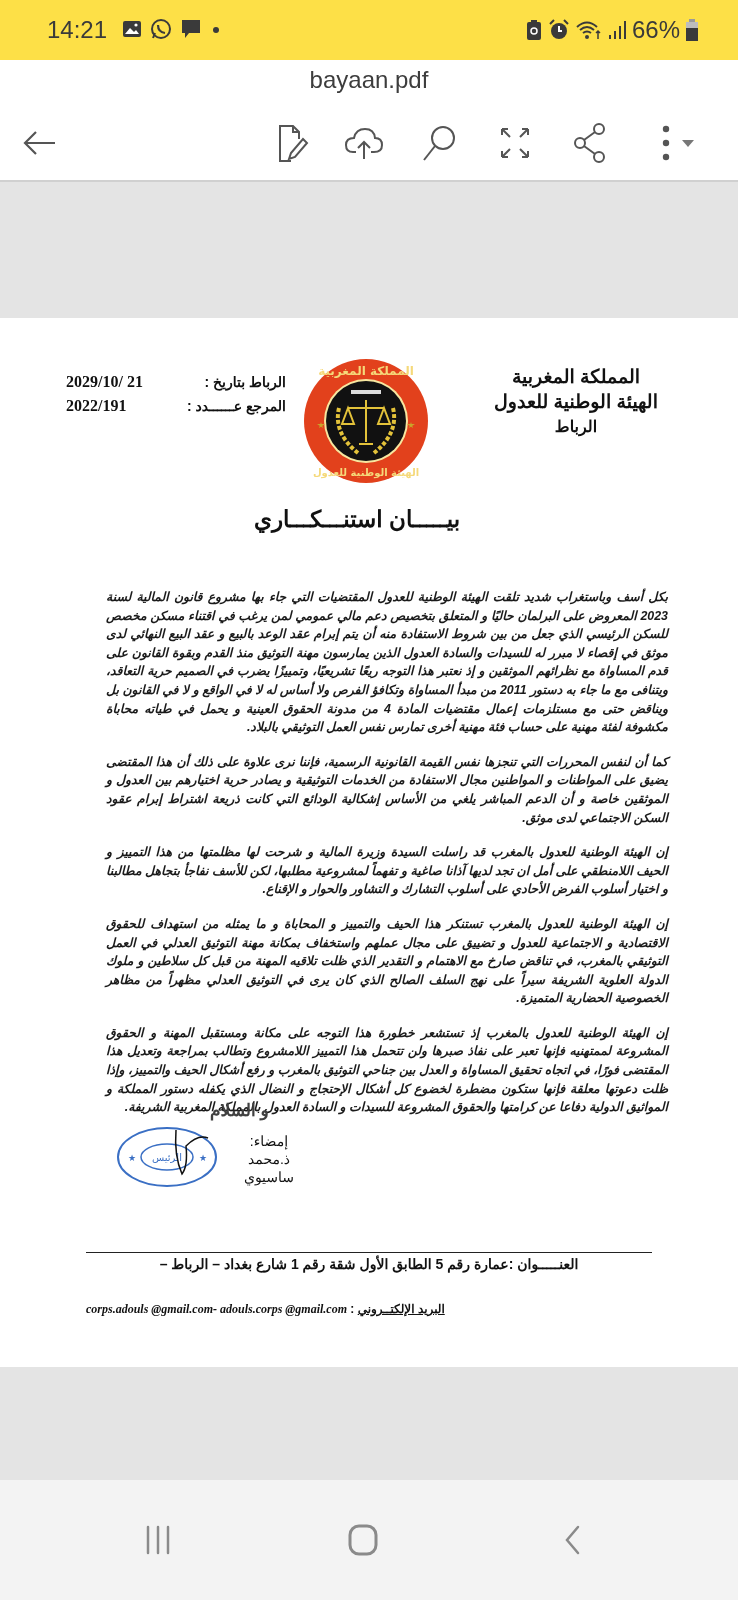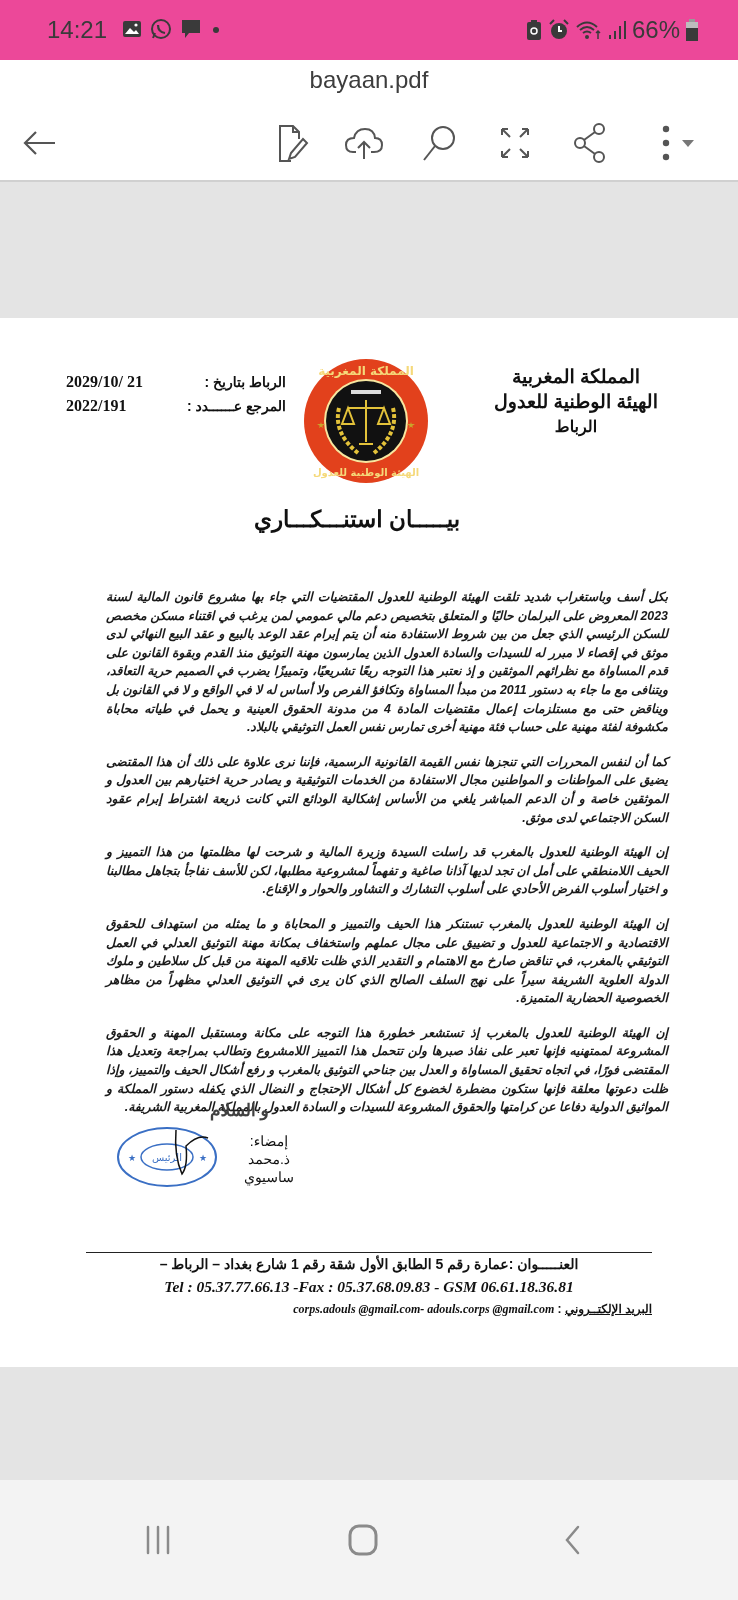--- a/index.html
+++ b/index.html
@@ -1,17 +1,17 @@
 <!DOCTYPE html>
 <html><head>
 <meta charset="utf-8">
 <style>
   * { box-sizing: border-box; margin: 0; padding: 0; }
   html, body { width: 738px; height: 1600px; overflow: hidden; background: #ffffff; font-family: "Liberation Sans", sans-serif; }
-  .statusbar { position: absolute; top: 0; left: 0; width: 738px; height: 60px; background: #ec4899; color: #444; }
+  .statusbar { position: absolute; top: 0; left: 0; width: 738px; height: 60px; background: #fde047; color: #444; }
   .sb-time { position: absolute; left: 47px; top: 16px; font-size: 24px; color: #3a3a3a; }
   .sb-left-icons { position: absolute; left: 122px; top: 18px; display: flex; gap: 8px; align-items: center; }
   .sb-right { position: absolute; right: 40px; top: 16px; display: flex; align-items: center; gap: 6px; font-size: 24px; color: #3a3a3a; }
   .titlebar { position: absolute; top: 60px; left: 0; width: 738px; height: 50px; text-align: center; }
   .doc-title { font-size: 24px; color: #3d3d3d; line-height: 34px; padding-top: 3px; display: inline-block; }
   .toolbar { position: absolute; top: 110px; left: 0; width: 738px; height: 72px; background: #fff; border-bottom: 2px solid #d0d0d0; }
   .tb-btn { position: absolute; top: 8px; width: 50px; height: 50px; display: flex; align-items: center; justify-content: center; cursor: pointer; }
   .viewer { position: absolute; top: 182px; left: 0; width: 738px; height: 1298px; background: #e4e4e4; }
   .page { position: absolute; top: 136px; left: 0; width: 738px; height: 1049px; background: #ffffff; }
   .hdr-right { position: absolute; right: 62px; top: 46px; width: 200px; text-align: center; direction: rtl; font-weight: bold; font-size: 19px; line-height: 25px; color: #111; }
@@ -22,21 +22,21 @@
   .hdr-left .lbl { font-family: "Liberation Sans", sans-serif; font-size: 14px; }
   .title { position: absolute; left: 0; top: 188px; width: 714px; text-align: center; direction: rtl; font-weight: bold; font-size: 23px; color: #111; letter-spacing: 2px; }
   .body { position: absolute; left: 90px; top: 254px; width: 594px; direction: rtl; text-align: justify; font-weight: bold; font-size: 12.4px; line-height: 18.6px; color: #1a1a1a; }
   .body p { margin: 16px; font-style: italic; }
   .closing { position: absolute; left: 210px; top: 782px; direction: rtl; font-weight: bold; font-size: 17px; color: #404040; }
   .stamp { position: absolute; left: 116px; top: 808px; width: 102px; height: 62px; }
   .signer { position: absolute; left: 226px; top: 814px; direction: rtl; font-size: 14px; line-height: 18px; color: #111; text-align: center; width: 86px; }
   .footer-line { position: absolute; left: 86px; top: 934px; width: 566px; height: 1px; background: #222; }
   .footer-addr { position: absolute; left: 86px; top: 938px; width: 566px; text-align: center; direction: rtl; font-weight: bold; font-size: 14px; color: #111; }
   .footer-tel { position: absolute; left: 86px; top: 960px; width: 566px; text-align: center; font-family: "Liberation Serif", serif; font-style: italic; font-weight: bold; font-size: 15.5px; color: #111; }
-  .footer-mail { position: absolute; left: 86px; top: 984px; width: 566px; text-align: right; font-size: 12px; color: #111; }
+  .footer-mail { position: absolute; left: 86px; top: 984px; width: 566px; text-align: left; font-size: 12px; color: #111; }
   .footer-mail .addr { font-family: "Liberation Serif", serif; font-style: italic; font-weight: bold; }
   .footer-mail .lbl { font-weight: bold; text-decoration: underline; direction: rtl; unicode-bidi: embed; }
   .navbar { position: absolute; top: 1480px; left: 0; width: 738px; height: 120px; background: #f3f3f3; }
   .nav-btn { position: absolute; top: 30px; width: 60px; height: 60px; display: flex; align-items: center; justify-content: center; cursor: pointer; }
 </style>
 </head>
 <body>
 
 <div class="statusbar">
   <span class="sb-time">14:21</span>
@@ -204,21 +204,20 @@
       <path d="M60 4 Q58 30 66 48 Q72 40 70 20 Q82 8 92 12" fill="none" stroke="#111" stroke-width="1.5"></path>
     </svg>
 
     <div class="signer">
       <div>إمضاء:</div>
       <div>ذ.محمد ساسيوي</div>
     </div>
 
     <div class="footer-line"></div>
     <div class="footer-addr">العنـــــوان :عمارة رقم 5 الطابق الأول شقة رقم 1 شارع بغداد – الرباط –</div>
-    <div class="footer-tel">Tel : 05.37.77.66.13  -Fax  :  05.37.68.09.83 - GSM 06.61.18.36.81</div>
     <div class="footer-mail">
       <span class="addr">corps.adouls @gmail.com- adouls.corps @gmail.com</span>
       <b> : </b>
       <span class="lbl">البريد الإلكتــروني</span>
     </div>
   </div>
 </div>
 
 <div class="navbar">
   <div class="nav-btn" style="left:128px">

